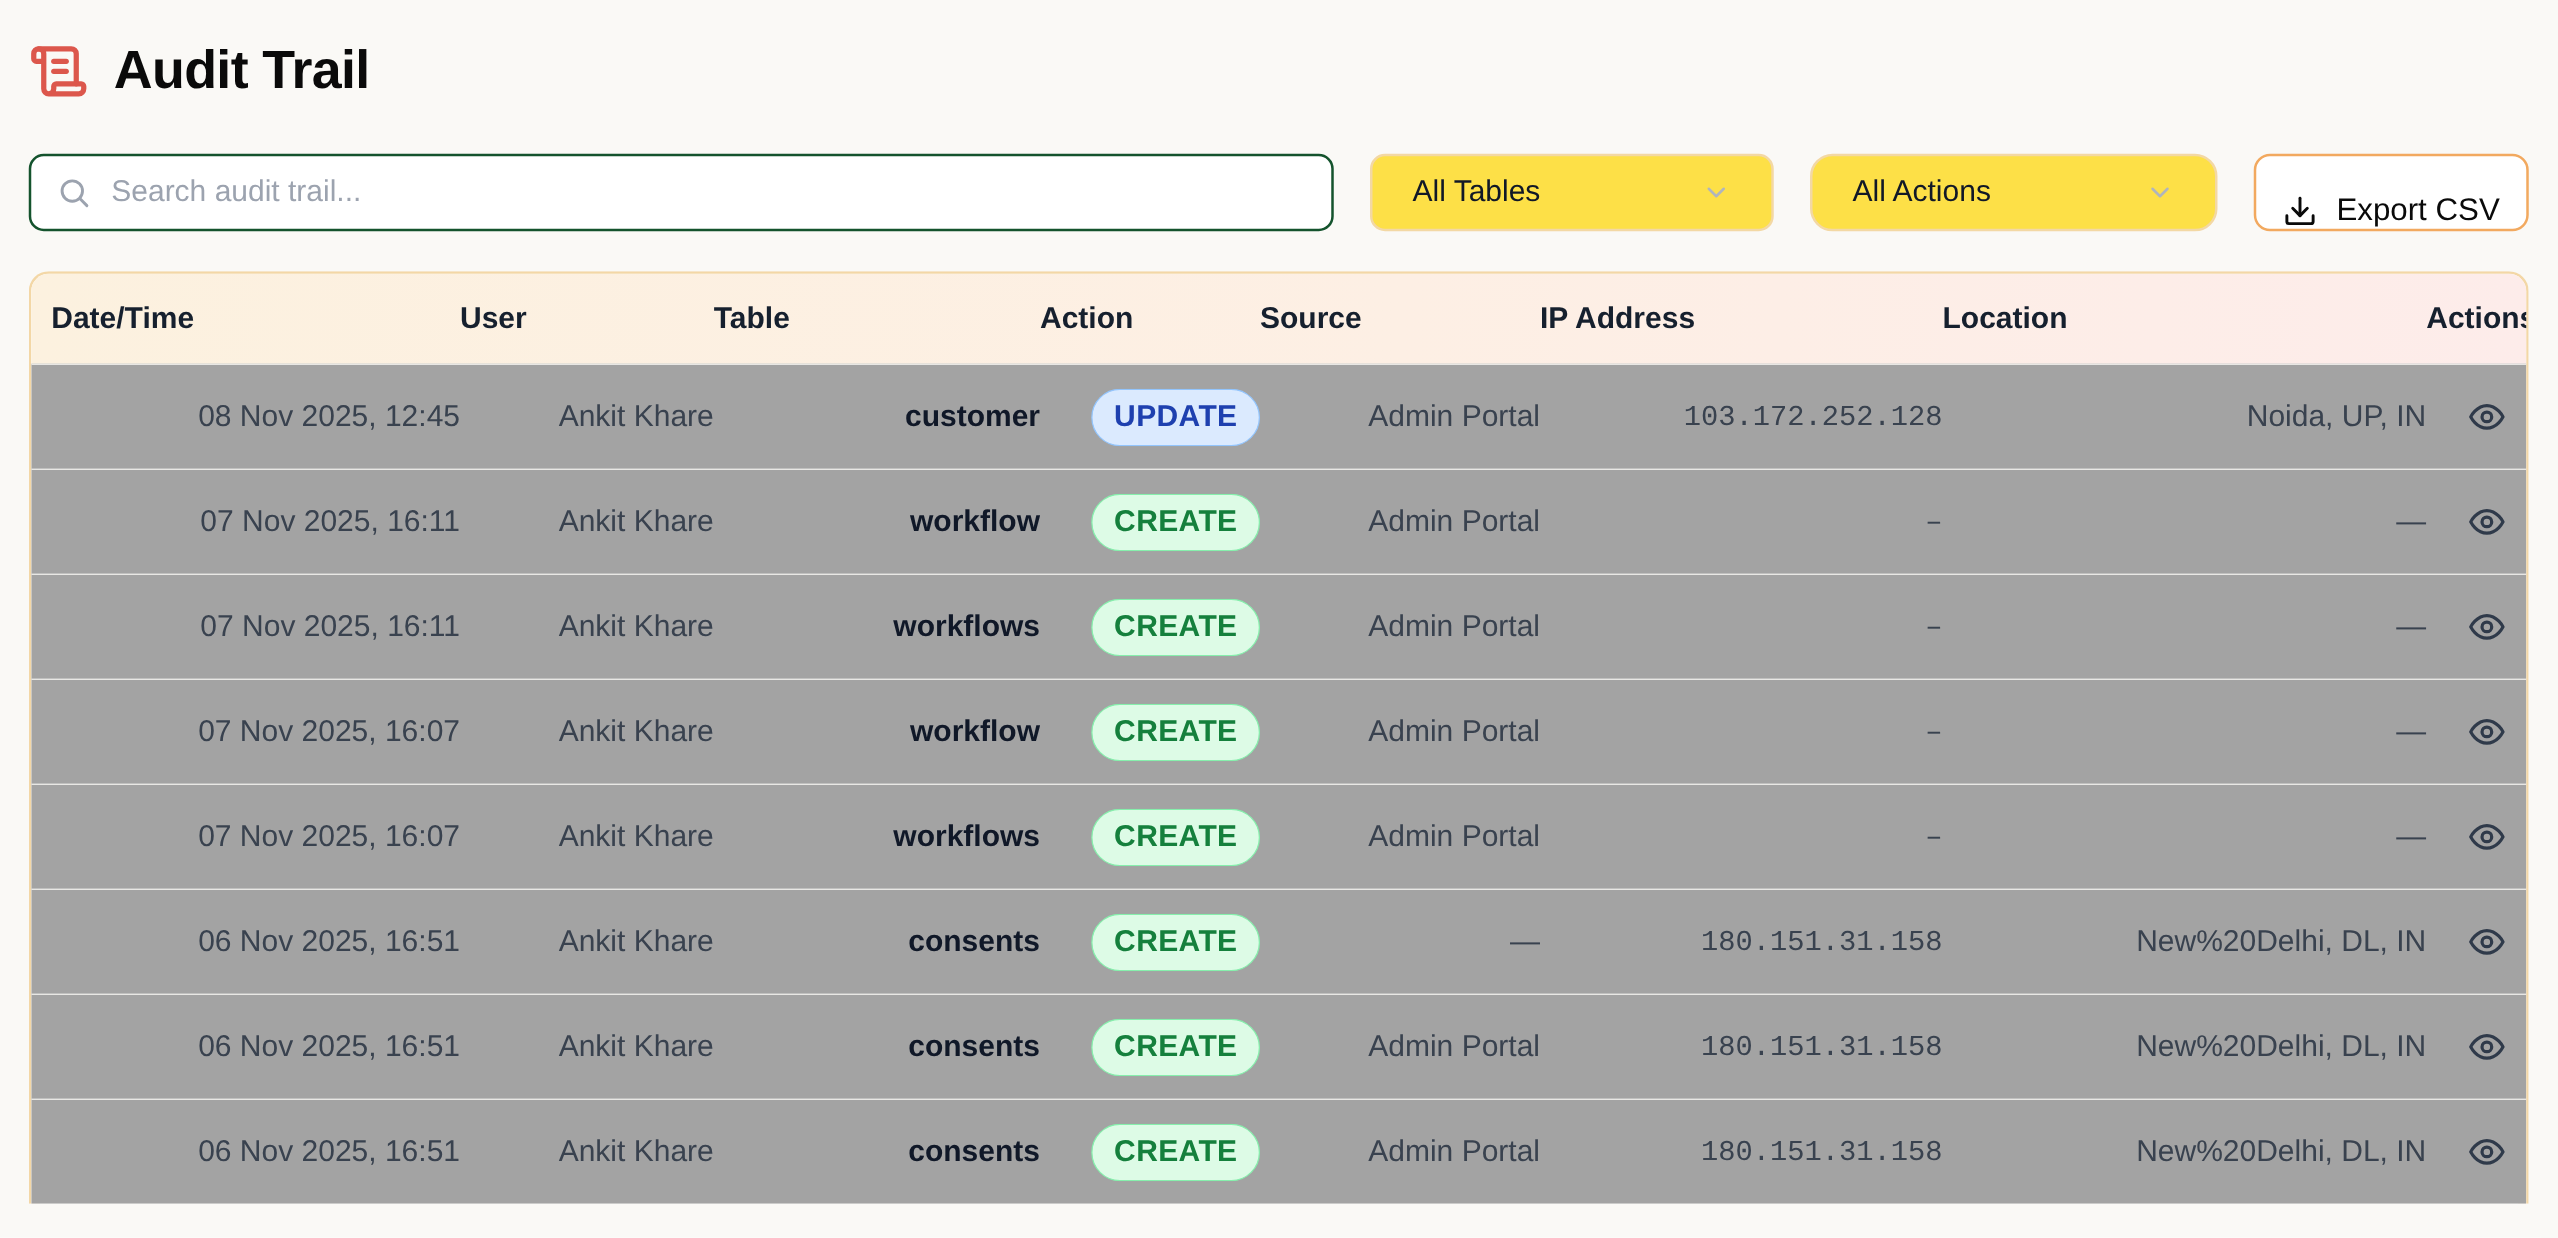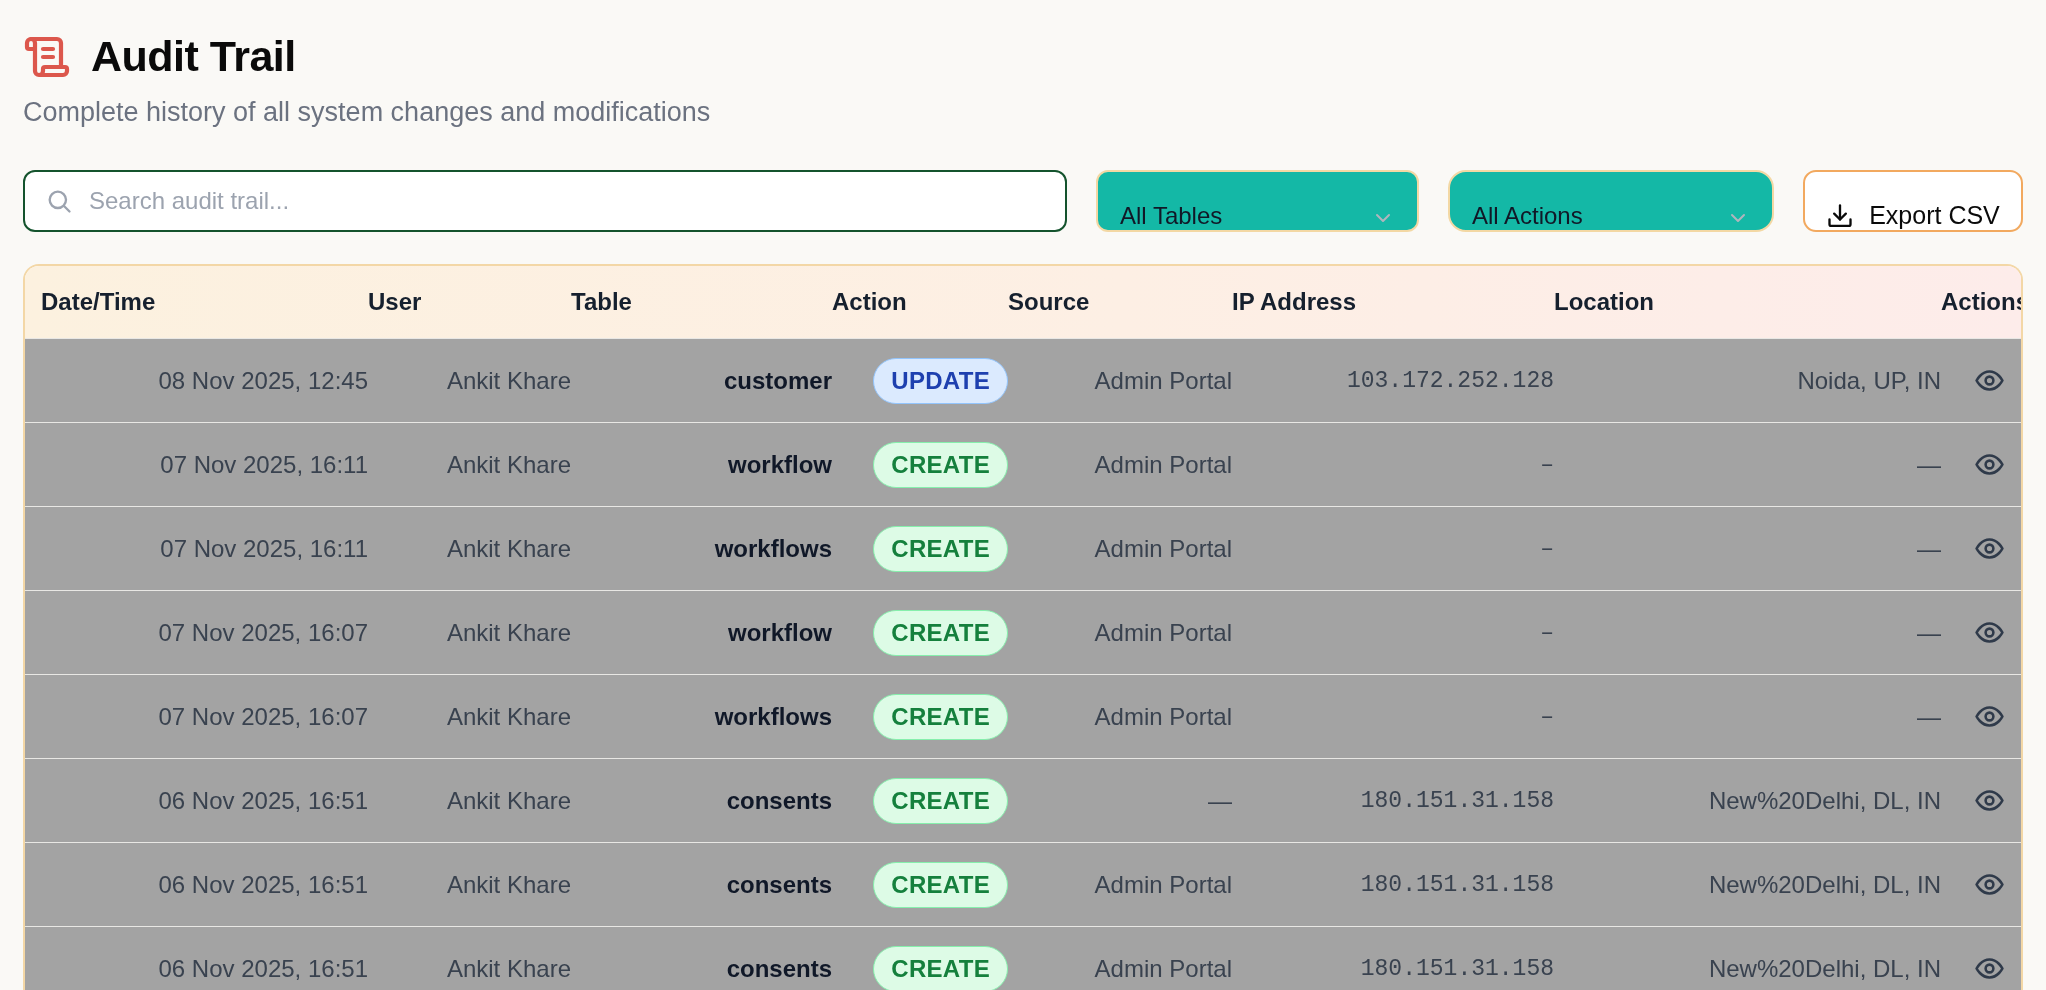--- a/index.html
+++ b/index.html
@@ -28,24 +28,24 @@
     display: flex; align-items: center;
     padding: 0 20px; gap: 16px;
   }
   .search-box input {
     border: none; outline: none; background: transparent;
     font-size: 24px; flex: 1; color: #111827;
     font-family: "Liberation Sans", sans-serif;
   }
   .search-box input::placeholder { color: #9ca3af; }
   .select-box {
-    height: 62px; background: #14b8a6;
+    height: 62px; background: #fde047;
     border: 2px solid #f3d8a4; border-radius: 12px;
-    display: flex; align-items: flex-end; justify-content: space-between;
-    padding: 0 22px; font-size: 24px; color: #111827;
+    display: flex; align-items: center; justify-content: space-between;
+    padding: 0 32px; font-size: 24px; color: #111827;
     cursor: pointer;
   }
   .select-tables  { width: 323px; }
   .select-actions { width: 326px; border-radius: 18px; }
   .export-btn {
     width: 220px; height: 62px;
     background: #ffffff;
     border: 2.5px solid #f2a95f; border-radius: 13px;
     display: flex; align-items: flex-end; justify-content: center; gap: 15px;
     font-size: 25px; font-weight: 500; color: #0a0a0a;
@@ -97,21 +97,20 @@
     <span class="scroll-icon">
       <svg width="48" height="48" viewBox="0 0 24 24" fill="none" stroke="#dc574c" stroke-width="2.1" stroke-linecap="round" stroke-linejoin="round">
         <path d="M15 12h-5"></path>
           <path d="M15 8h-5"></path>
         <path d="M19 17V5a2 2 0 0 0-2-2H4"></path>
         <path d="M8 21h12a2 2 0 0 0 2-2v-1a1 1 0 0 0-1-1H11a1 1 0 0 0-1 1v1a2 2 0 1 1-4 0V5a2 2 0 1 0-4 0v2a1 1 0 0 0 1 1h3"></path>
       </svg>
     </span>
     <h1 class="page-title">Audit Trail</h1>
   </div>
-  <div class="page-subtitle">Complete history of all system changes and modifications</div>
 
   <div class="toolbar">
     <div class="search-box">
       <span style="display:flex;">
         <svg width="28" height="28" viewBox="0 0 24 24" fill="none" stroke="#9ca3af" stroke-width="2" stroke-linecap="round">
           <circle cx="11" cy="11" r="7"></circle>
             <line x1="16.5" y1="16.5" x2="21" y2="21"></line>
         </svg>
       </span>
       <input type="text" placeholder="Search audit trail..." style="">

